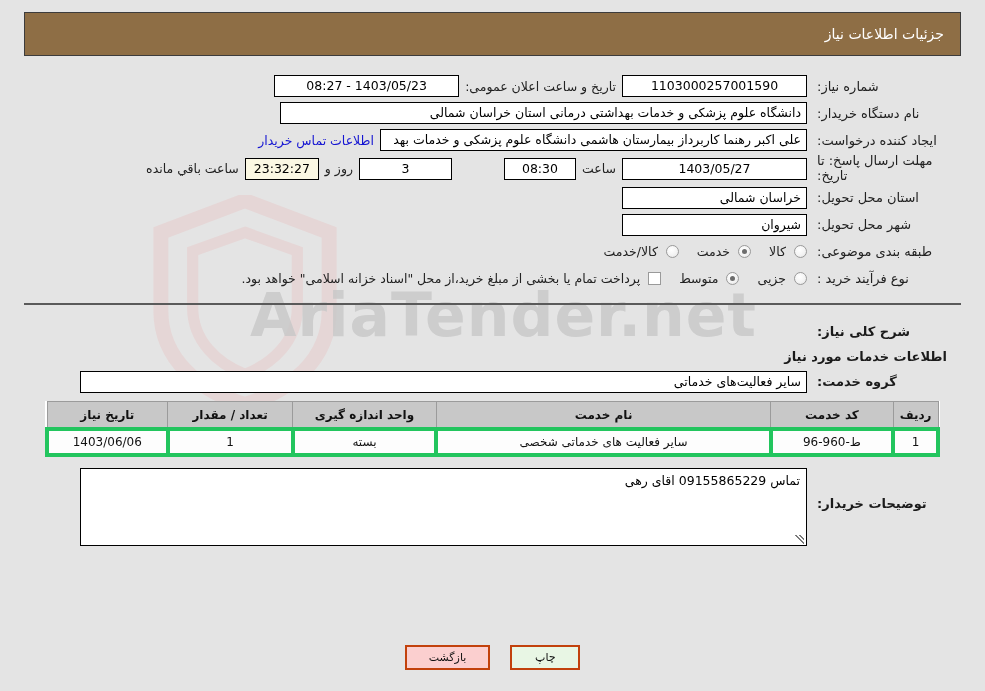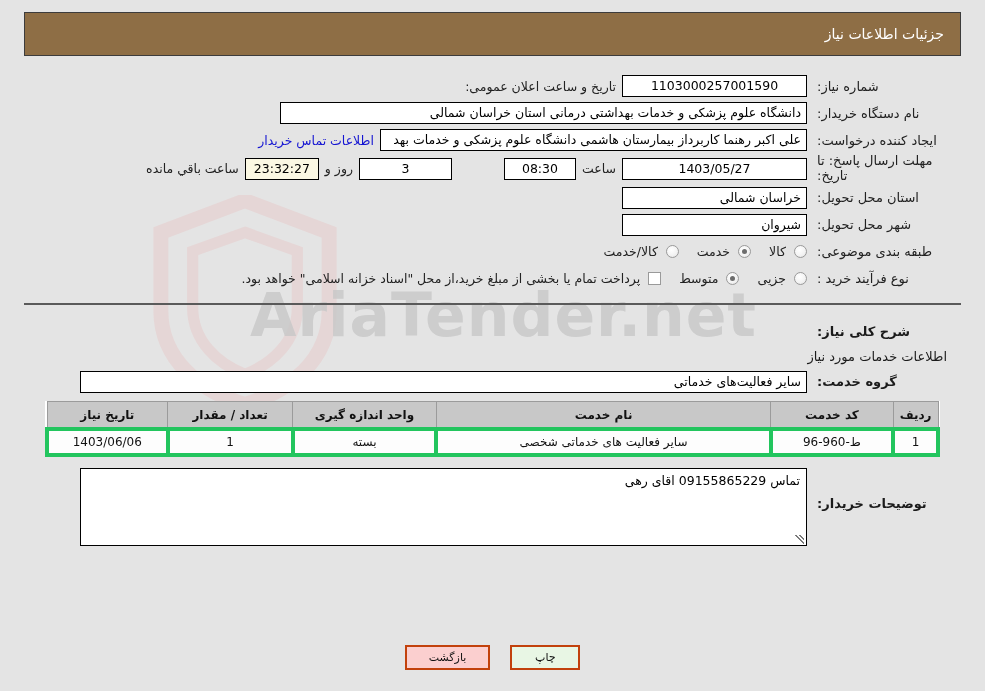--- a/index.html
+++ b/index.html
@@ -194,21 +194,21 @@
     position: absolute;
     right: 2px; bottom: 1px;
     width: 9px; height: 9px;
     background:
       linear-gradient(45deg, transparent 46%, #7a7a7a 46%, #7a7a7a 56%, transparent 56%),
       linear-gradient(45deg, transparent 70%, #7a7a7a 70%, #7a7a7a 80%, transparent 80%);
   }
 
   .sub-head {
     font-size: 13px;
-    font-weight: normal;
+    font-weight: bold;
     color: #1b1b1b;
     padding: 8px 14px 4px 0;
     text-align: right;
   }
 
   .bold-lbl {
     font-weight: bold;
     font-size: 13px;
     color: #1b1b1b;
   }
@@ -279,20 +279,21 @@
 </div>
 
 <div class="panel">
 
   <div class="section">
 
     <div class="row">
       <span class="lbl">شماره نیاز:</span>
       <span class="fld center w-need-no">1103000257001590</span>
       <span class="inline-txt lbl-gold">تاریخ و ساعت اعلان عمومی:</span>
+      <span class="fld center w-date">1403/05/23 - 08:27</span>
     </div>
 
     <div class="row">
       <span class="lbl">نام دستگاه خریدار:</span>
       <span class="fld w-org">دانشگاه علوم پزشکی و خدمات بهداشتی درمانی استان خراسان شمالی</span>
     </div>
 
     <div class="row">
       <span class="lbl">ایجاد کننده درخواست:</span>
       <span class="fld w-creator">علی اکبر رهنما کاربرداز بیمارستان هاشمی دانشگاه علوم پزشکی و خدمات بهد</span>

